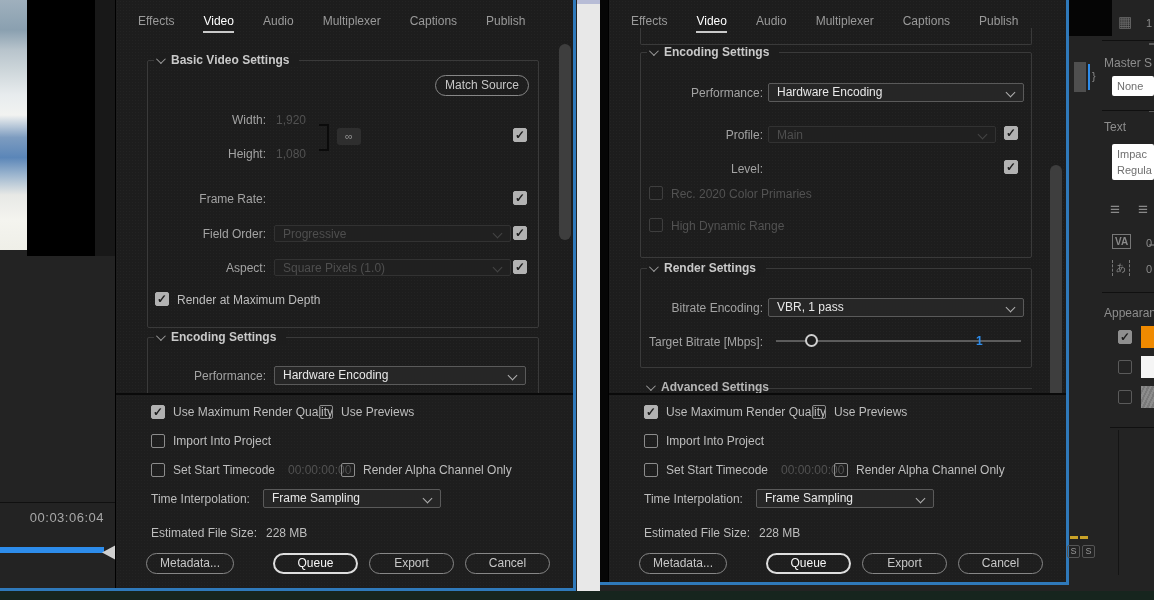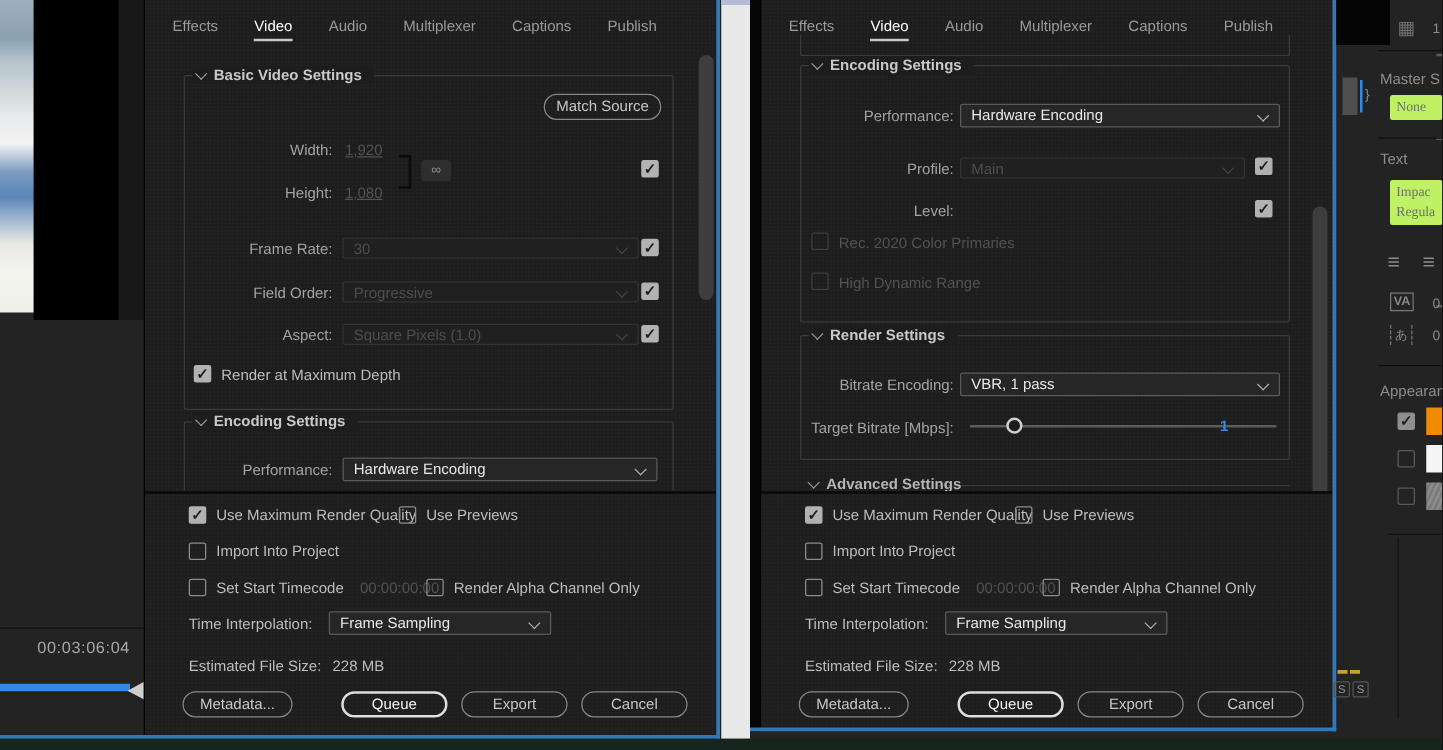--- a/index.html
+++ b/index.html
@@ -21,21 +21,21 @@
     font-size:12px; color:#9a9a9a; }
   .tab { cursor:default; padding-bottom:3px; border-bottom:2px solid transparent; white-space:nowrap;}
   .tab.sel { color:#ffffff; border-bottom:2px solid #c9c9c9; }
   .sec { position:absolute; border:1px solid #3a3a3a; border-radius:2px; }
   .sec-title { position:absolute; top:-8px; left:6px; background:#1d1d1d;
     padding:0 10px 0 2px; font-size:12px; font-weight:bold; color:#c9c9c9; white-space:nowrap;}
   .chevron { display:inline-block; width:7px; height:7px; margin-right:8px;
     border-right:1.6px solid #9a9a9a; border-bottom:1.6px solid #9a9a9a;
     transform:rotate(45deg) translateY(-2px); }
   .lab { position:absolute; width:115px; text-align:right; font-size:12px; color:#a3a3a3; white-space:nowrap;}
-  .val-dim { position:absolute; font-size:12px; color:#525252; white-space:nowrap;text-decoration:underline;}
+  .val-dim { position:absolute; font-size:12px; color:#525252; white-space:nowrap;}
   .dd { position:absolute; height:19px; background:#262626; border:1px solid #5a5a5a;
     border-radius:2px; color:#e8e8e8; font-size:12px; line-height:17px; padding:0 8px; white-space:nowrap;}
   .dd::after { content:""; position:absolute; right:9px; top:5px; width:6px; height:6px;
     border-right:1.6px solid #b0b0b0; border-bottom:1.6px solid #b0b0b0; transform:rotate(45deg); }
   .dd.disabled { background:#202020; border-color:#323232; color:#4e4e4e; height:17px;}
   .dd.disabled::after { border-color:#444; top:4px;}
   .cb { position:absolute; width:14px; height:14px; border:1px solid #8c8c8c;
     border-radius:2px; background:transparent; }
   .cb.checked { background:#b2b2b2; border-color:#b2b2b2; }
   .cb.checked::after { content:"✓"; position:absolute; left:1px; top:-1px;
@@ -51,22 +51,22 @@
     background:#1e1e1e; border-top:2px solid #0a0a0a;
     background-image:radial-gradient(rgba(255,255,255,0.025) 1px, transparent 1px);
     background-size:3px 3px; }
   .sb { position:absolute; width:12px; border-radius:6px; background:#3e3e3e; }
   
   .slider-track { position:absolute; height:2px; background:#5c5c5c; }
   .slider-knob { position:absolute; width:13px; height:13px; border-radius:50%;
     border:2px solid #cfcfcf; background:#1d1d1d; }
   .slider-val { position:absolute; font-size:12px; font-weight:bold; color:#2d8ceb; }
   
-  .mini { position:absolute; width:42px; height:20px; background:#bef264; border-radius:2px;
-    color:#6f6f6f; font-size:11px; line-height:20px; padding:0 5px; overflow:hidden; white-space:nowrap;font-family:Liberation Serif, serif;}
+  .mini { position:absolute; width:42px; height:20px; background:#ffffff; border-radius:2px;
+    color:#6f6f6f; font-size:11px; line-height:20px; padding:0 5px; overflow:hidden; white-space:nowrap;}
   .side-label { position:absolute; font-size:12px; color:#8d8d8d; white-space:nowrap;}
   .hr { position:absolute; height:1px; background:#101010; }
   .tick { position:absolute; width:5px; height:2px; background:#5a5a5a; left:1149px;}
   .swatch { position:absolute; width:13px; height:22px; }
   .sbtn { position:absolute; width:13px; height:13px; border:1px solid #555; border-radius:2px;
     color:#999; font-size:9px; line-height:11px; text-align:center; }
   .icon-txt { position:absolute; color:#8a8a8a; }
 </style>
 </head>
 <body>
@@ -97,21 +97,20 @@
     </div>
     <div class="pill" style="left:319px;top:75px;width:94px;">Match Source</div>
     <span class="lab" style="left:35px;top:113px;">Width:</span>
     <span class="val-dim" style="left:160px;top:113px;">1,920</span>
     <span class="lab" style="left:35px;top:147px;">Height:</span>
     <span class="val-dim" style="left:160px;top:147px;">1,080</span>
     <div class="abs" style="left:203px;top:124px;width:10px;height:27px;border-top:2px solid #0b0b0b;border-right:2px solid #0b0b0b;border-bottom:2px solid #0b0b0b;"></div>
     <div class="abs" style="left:221px;top:128px;width:24px;height:17px;background:#2e2e2e;border-radius:3px;color:#8f8f8f;font-size:11px;line-height:16px;text-align:center;">∞</div>
     <span class="cb checked" style="left:397px;top:128px;"></span>
     <span class="lab" style="left:35px;top:192px;">Frame Rate:</span>
-    <div class="dd disabled" style="left:158px;top:190px;width:237px;">30</div>
     <span class="cb checked" style="left:397px;top:191px;"></span>
     <span class="lab" style="left:35px;top:227px;">Field Order:</span>
     <div class="dd disabled" style="left:158px;top:225px;width:237px;">Progressive</div>
     <span class="cb checked" style="left:397px;top:226px;"></span>
     <span class="lab" style="left:35px;top:261px;">Aspect:</span>
     <div class="dd disabled" style="left:158px;top:259px;width:237px;">Square Pixels (1.0)</div>
     <span class="cb checked" style="left:397px;top:260px;"></span>
     <span class="cb checked" style="left:39px;top:292px;"></span>
     <span class="cbl" style="left:61px;top:293px;">Render at Maximum Depth</span>
 

